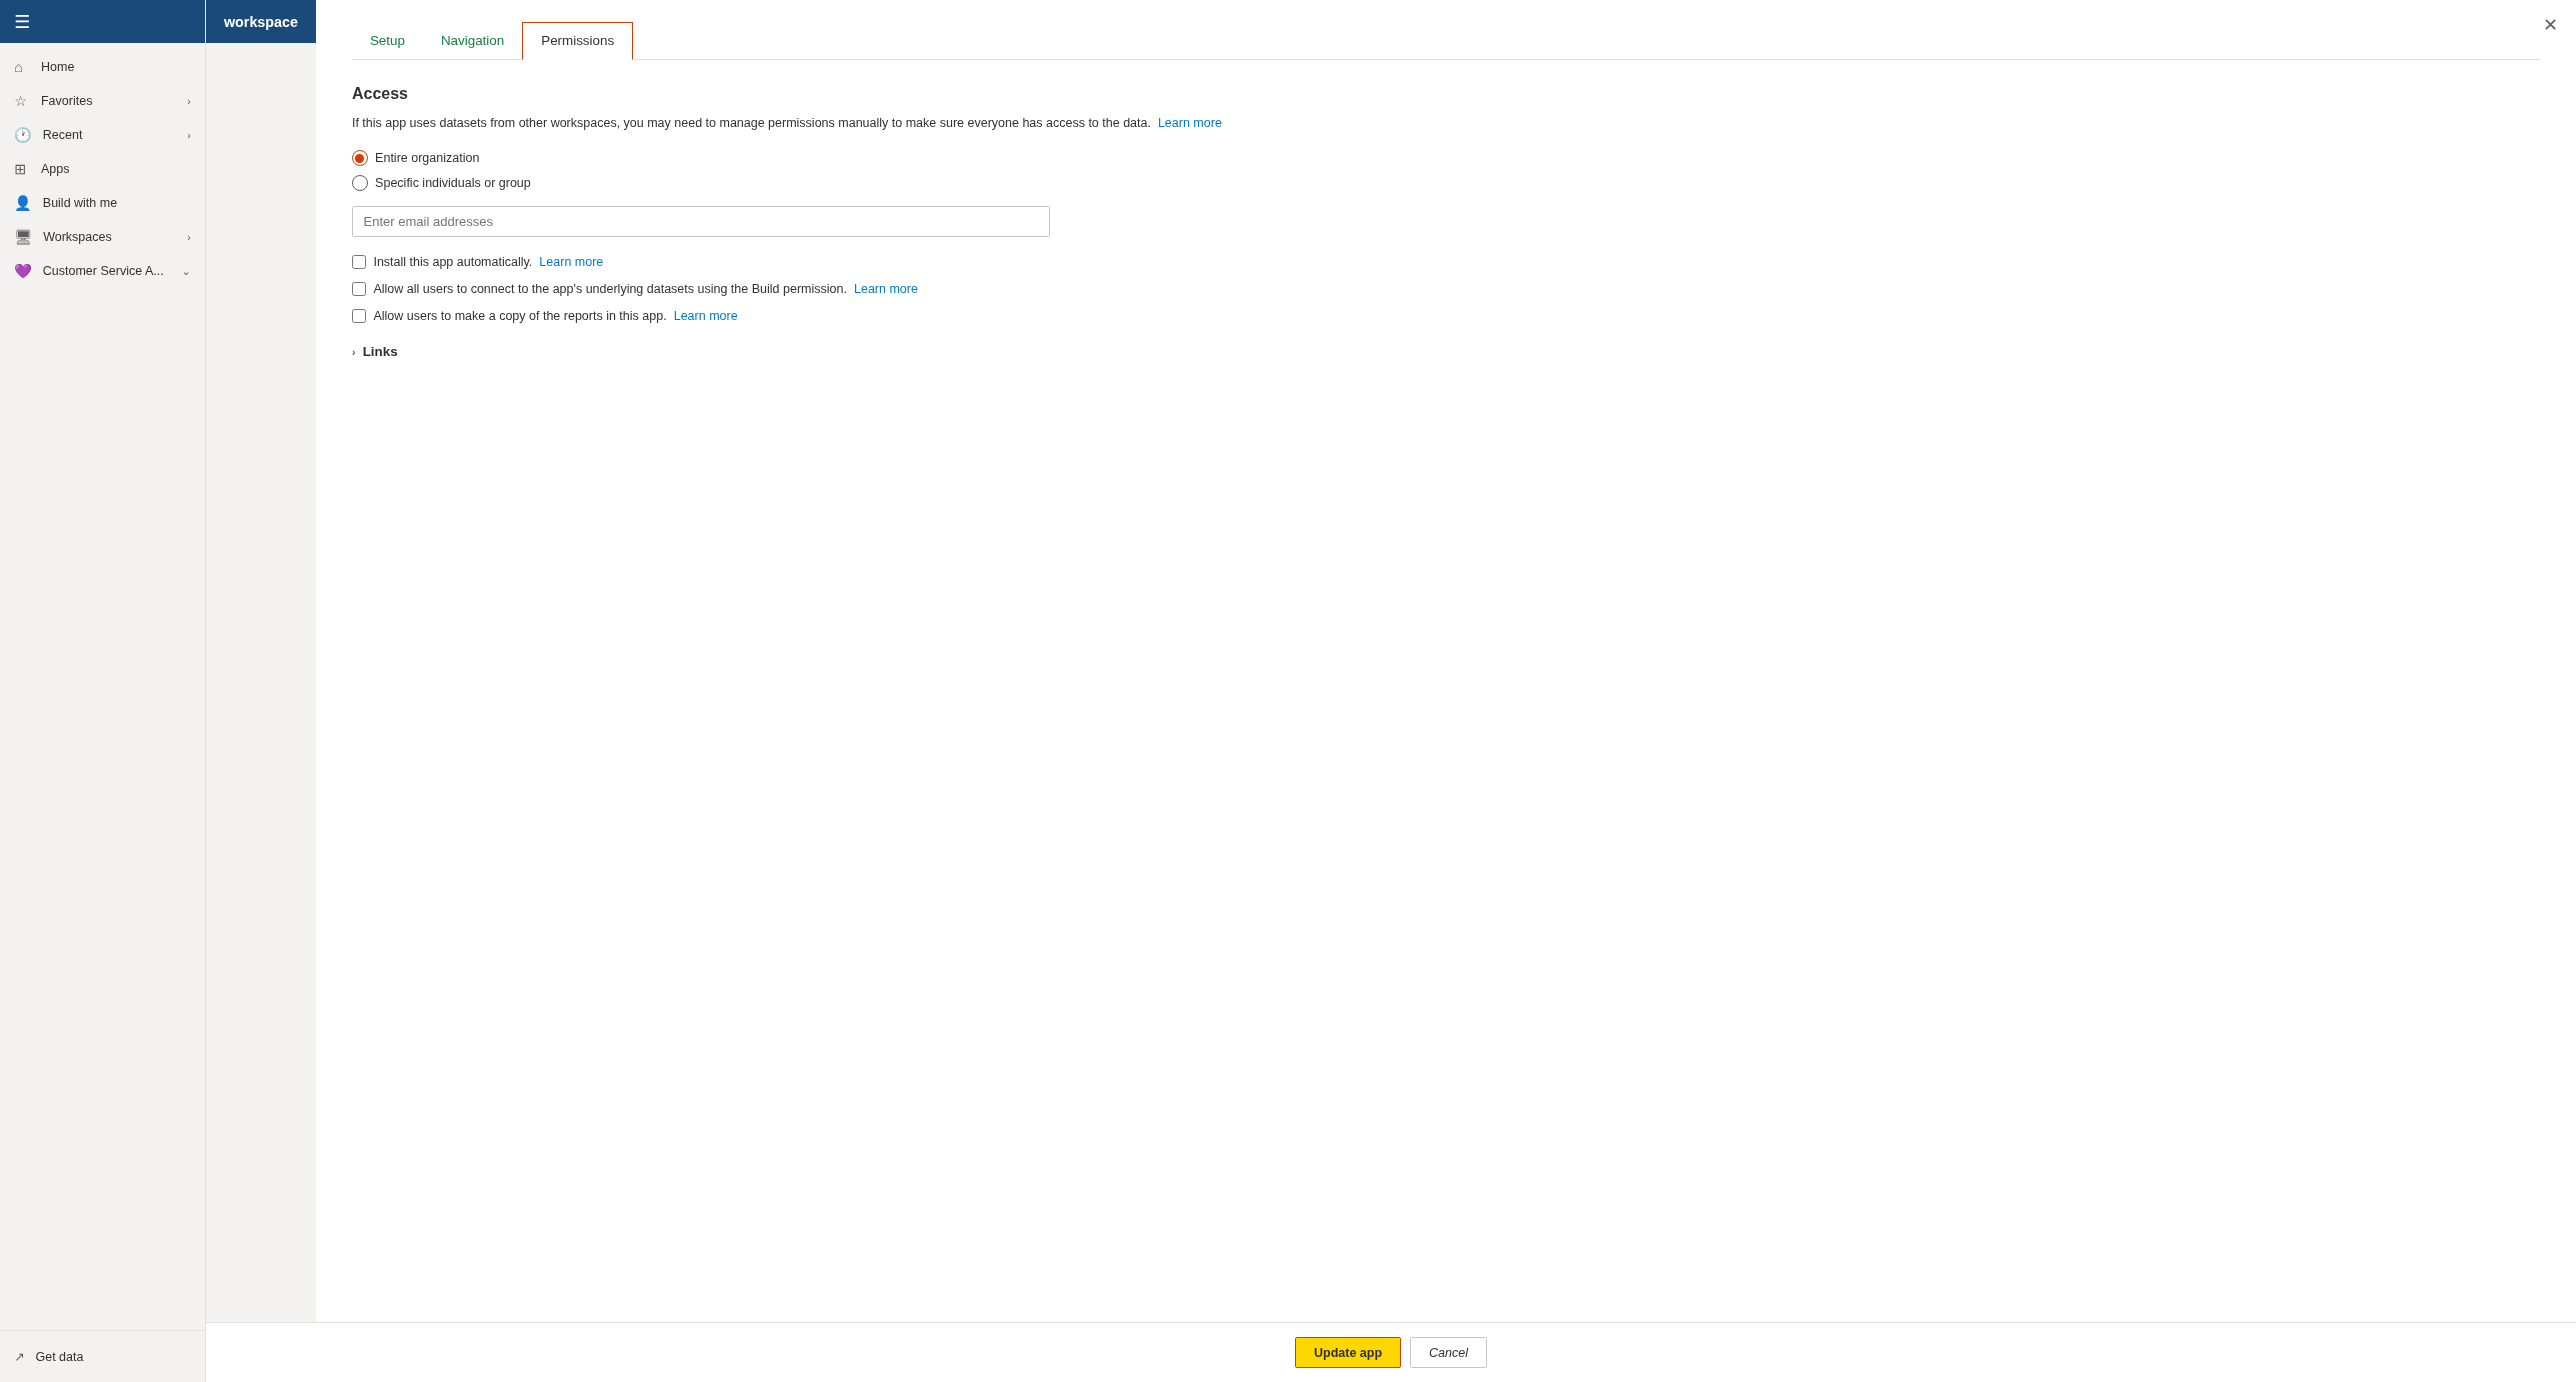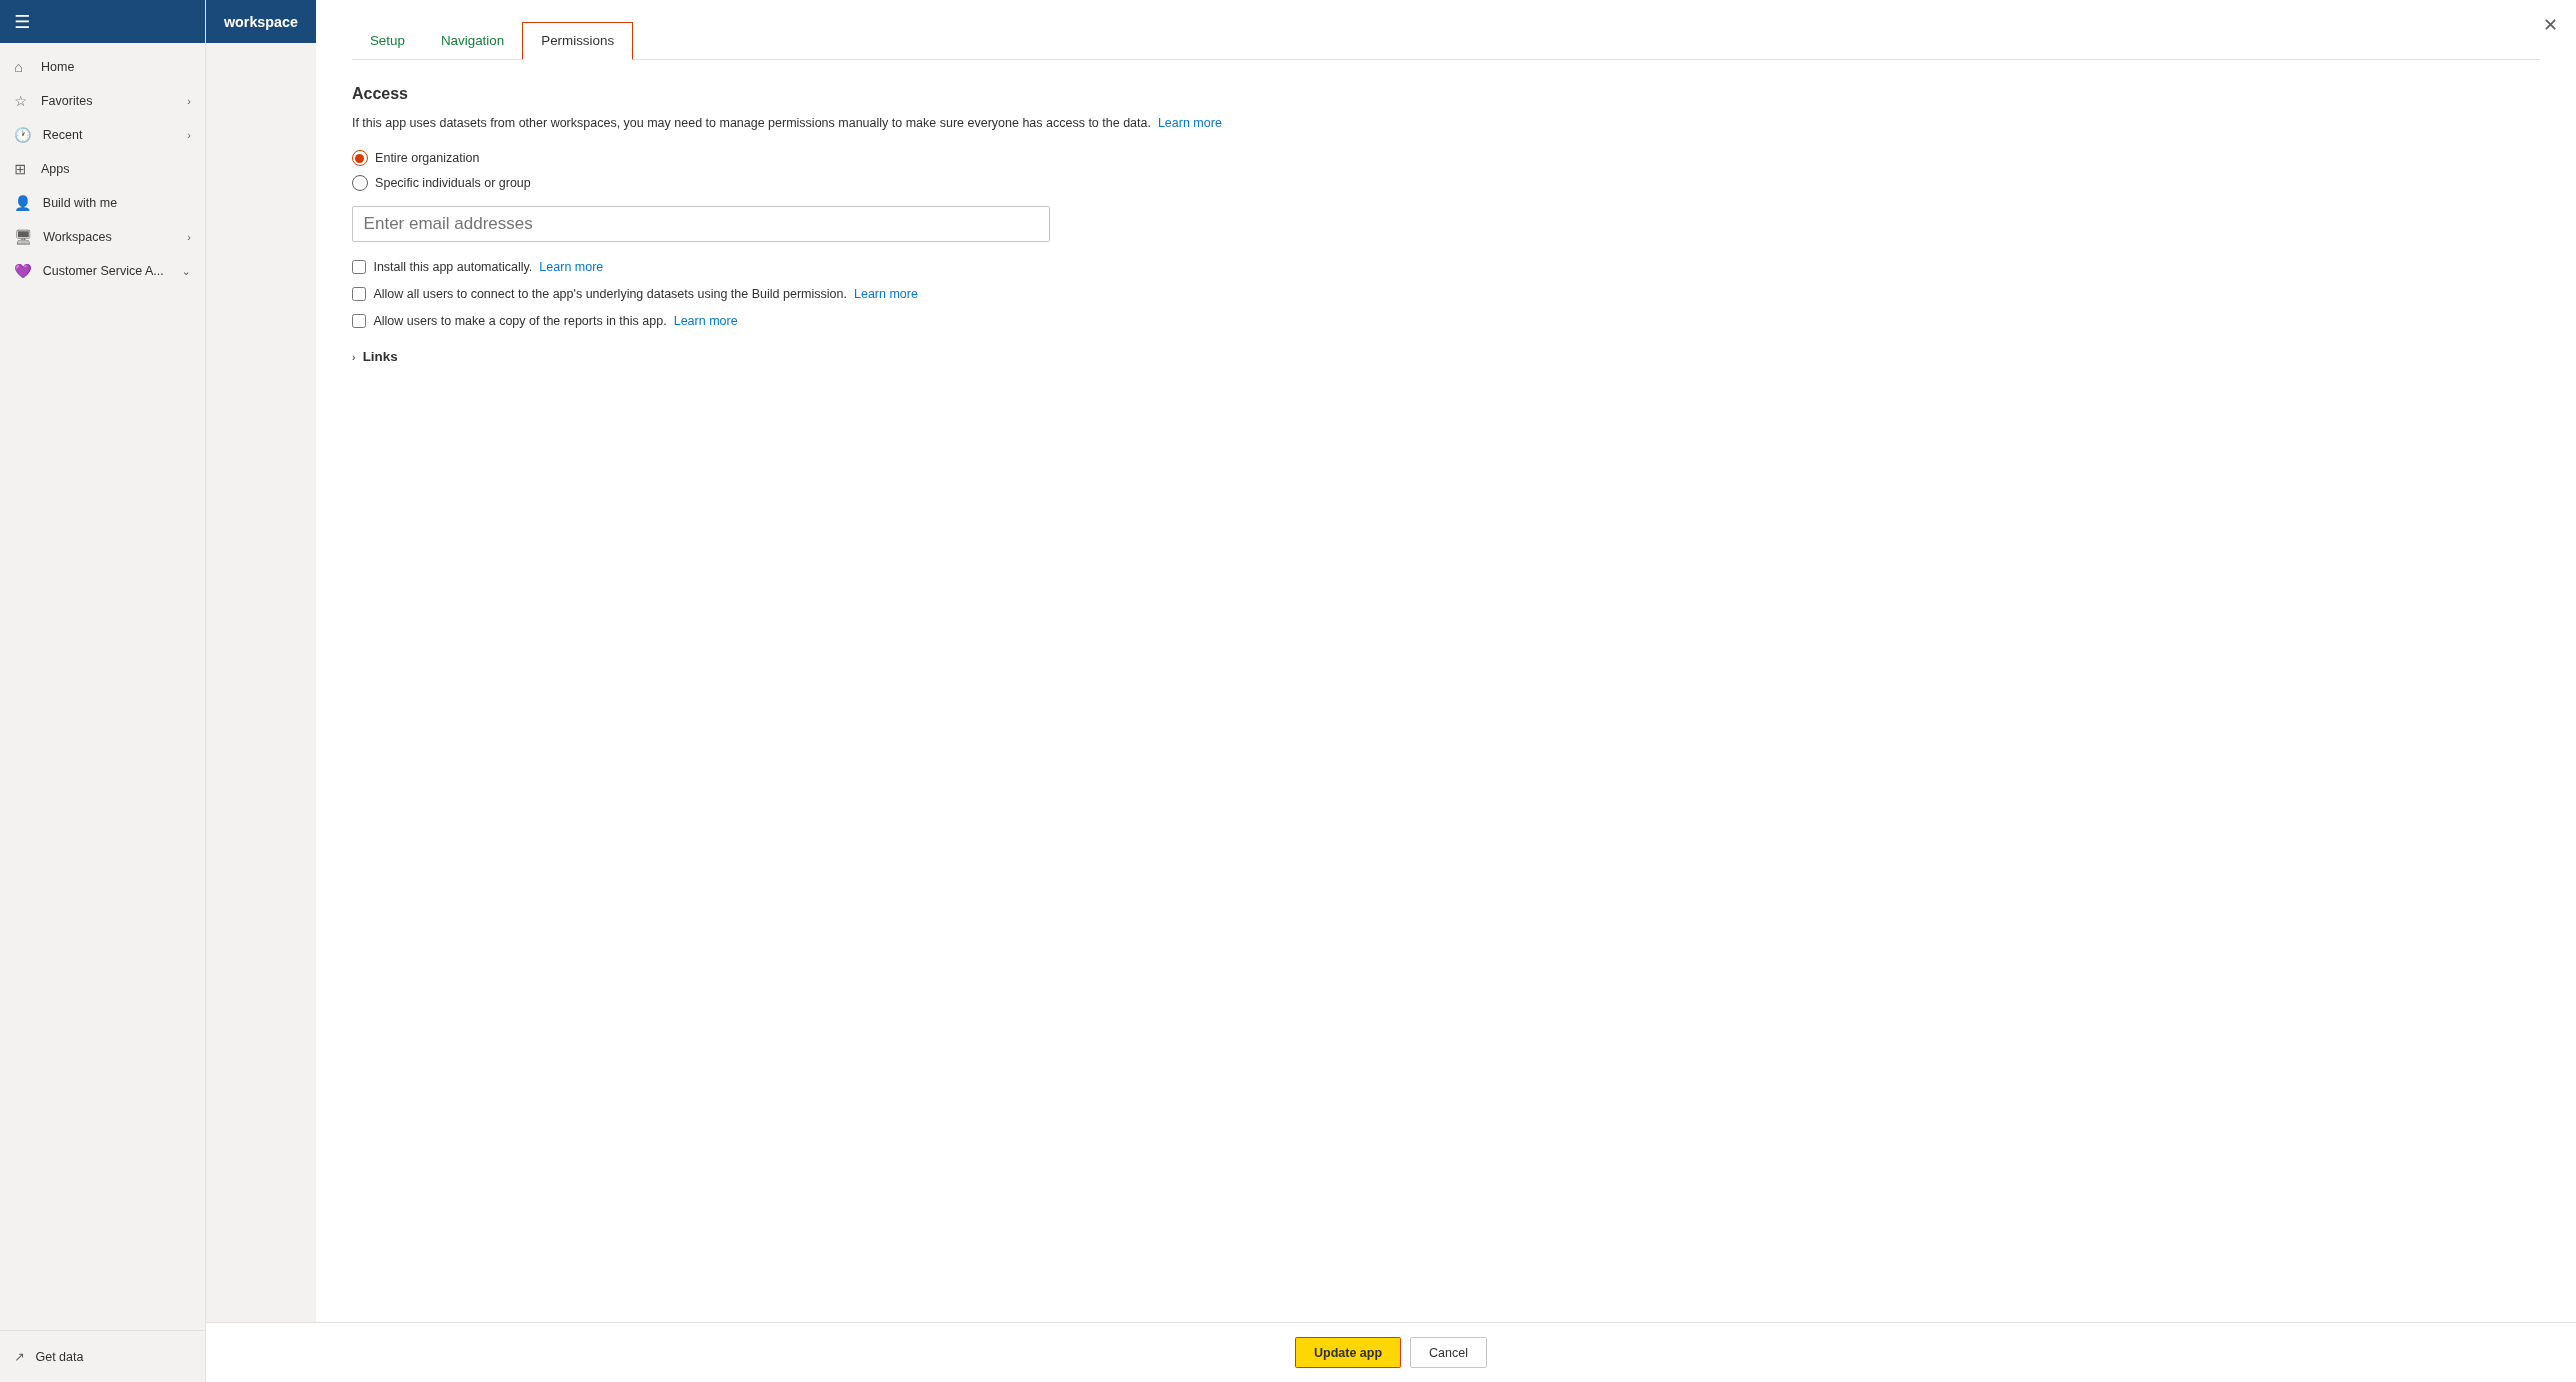--- a/index.html
+++ b/index.html
@@ -158,21 +158,21 @@
       cursor: pointer;
     }
 
     
     .email-input {
       width: 698px;
       max-width: 100%;
       border: 0.9px solid #c8c6c4;
       border-radius: 1.8px;
       padding: 7.2px 10.7px;
-      font-size: 17px;
+      font-size: 13px;
       color: #8b5cf6;
       margin-bottom: 18px;
       outline: none;
     }
 
     
     .checkbox-group { display: flex; flex-direction: column; gap: 12.5px; margin-bottom: 21.5px; }
     .checkbox-item {
       display: flex;
       align-items: center;
@@ -224,20 +224,21 @@
       border-radius: 1.8px;
     }
     .btn-cancel {
       background: white;
       color: #323130;
       border: 0.9px solid #c8c6c4;
       padding: 7.2px 18px;
       font-size: 12.5px;
       cursor: pointer;
       border-radius: 1.8px;
+      font-style: italic;
     }
 
     
     .radio-outer {
       width: 16px;
       height: 16px;
       border-radius: 50%;
       border: 1.8px solid #d83b01;
       display: flex;
       align-items: center;

